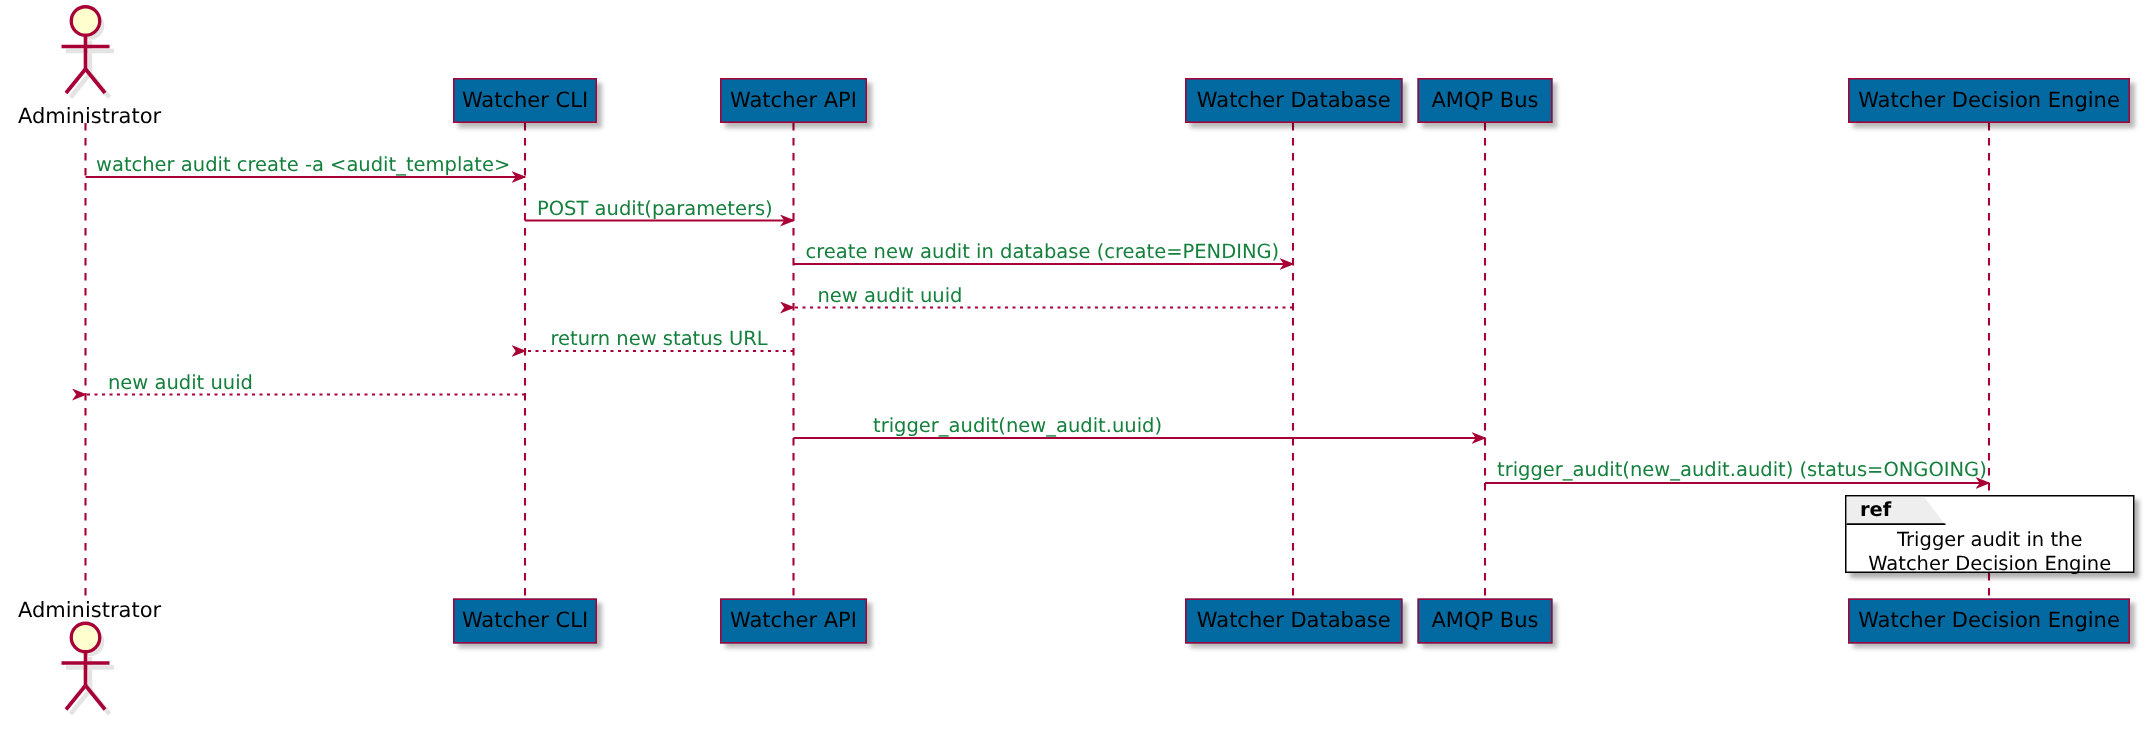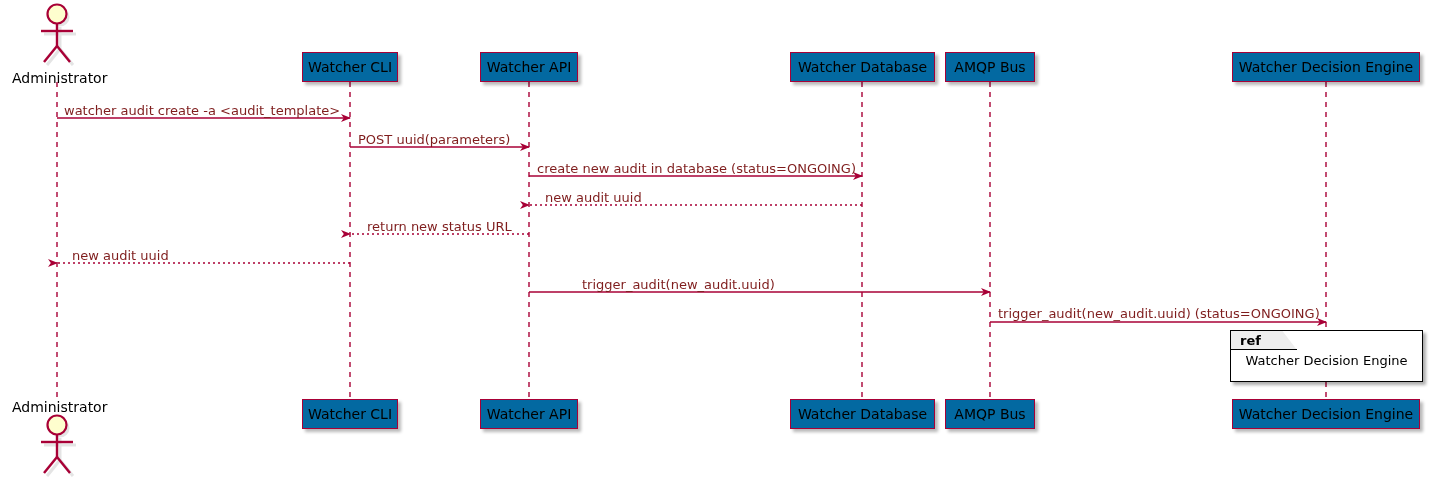--- a/index.html
+++ b/index.html
@@ -43,21 +43,21 @@
   .actor-label {
     position: absolute;
     font-size: 14px;
     color: #000000;
     white-space: nowrap;
     line-height: 1;
   }
   .msg-label {
     position: absolute;
     font-size: 13px;
-    color: #7f1d1d;
+    color: #15803d;
     white-space: nowrap;
     line-height: 1;
   }
   .refbox {
     position: absolute;
     box-sizing: border-box;
     background: #FFFFFF;
     border: 1.5px solid #000000;
     box-shadow: 3px 3px 3px rgba(0,0,0,0.32);
   }
@@ -184,32 +184,33 @@
       </div>
       <div class="pbox" style="left: 1232px; top: 52px; width: 188px; height: 30px;">
         <span>Watcher Decision Engine</span>
       </div>
       <div class="pbox" style="left: 1232px; top: 399px; width: 188px; height: 30px;">
         <span>Watcher Decision Engine</span>
       </div>
     </div>
   <div id="labels">
       <div class="msg-label" style="left: 64px; top: 104px;">watcher audit create -a &lt;audit_template&gt;</div>
-      <div class="msg-label" style="left: 358px; top: 133px;">POST uuid(parameters)</div>
-      <div class="msg-label" style="left: 537px; top: 162px;">create new audit in database (status=ONGOING)</div>
+      <div class="msg-label" style="left: 358px; top: 133px;">POST audit(parameters)</div>
+      <div class="msg-label" style="left: 537px; top: 162px;">create new audit in database (create=PENDING)</div>
       <div class="msg-label" style="left: 545px; top: 191px;">new audit uuid</div>
       <div class="msg-label" style="left: 367px; top: 220px;">return new status URL</div>
       <div class="msg-label" style="left: 72px; top: 249px;">new audit uuid</div>
       <div class="msg-label" style="left: 537px; top: 278px; margin-left: 45px;">trigger_audit(new_audit.uuid)</div>
-      <div class="msg-label" style="left: 998px; top: 307px;">trigger_audit(new_audit.uuid) (status=ONGOING)</div>
+      <div class="msg-label" style="left: 998px; top: 307px;">trigger_audit(new_audit.audit) (status=ONGOING)</div>
     </div>
   <div id="refs">
       <div class="refbox" style="left: 1230px; top: 330px; width: 193px; height: 52px;">
         <div class="ref-header" style="width: 66px; background: rgb(238, 238, 238); border-right: none; clip-path: polygon(0px 0px, 78% 0px, 100% 100%, 0px 100%);"></div>
         <div style="position: absolute; left: 0px; top: 18px; width: 66px; height: 0px; border-top: 1.5px solid rgb(0, 0, 0);"></div>
         <div class="ref-title">ref</div>
         <div class="ref-body">
+          <div>Trigger audit in the</div>
           <div>Watcher Decision Engine</div>
         </div>
       </div>
     </div>
 
 </div>
 
 </body></html>

